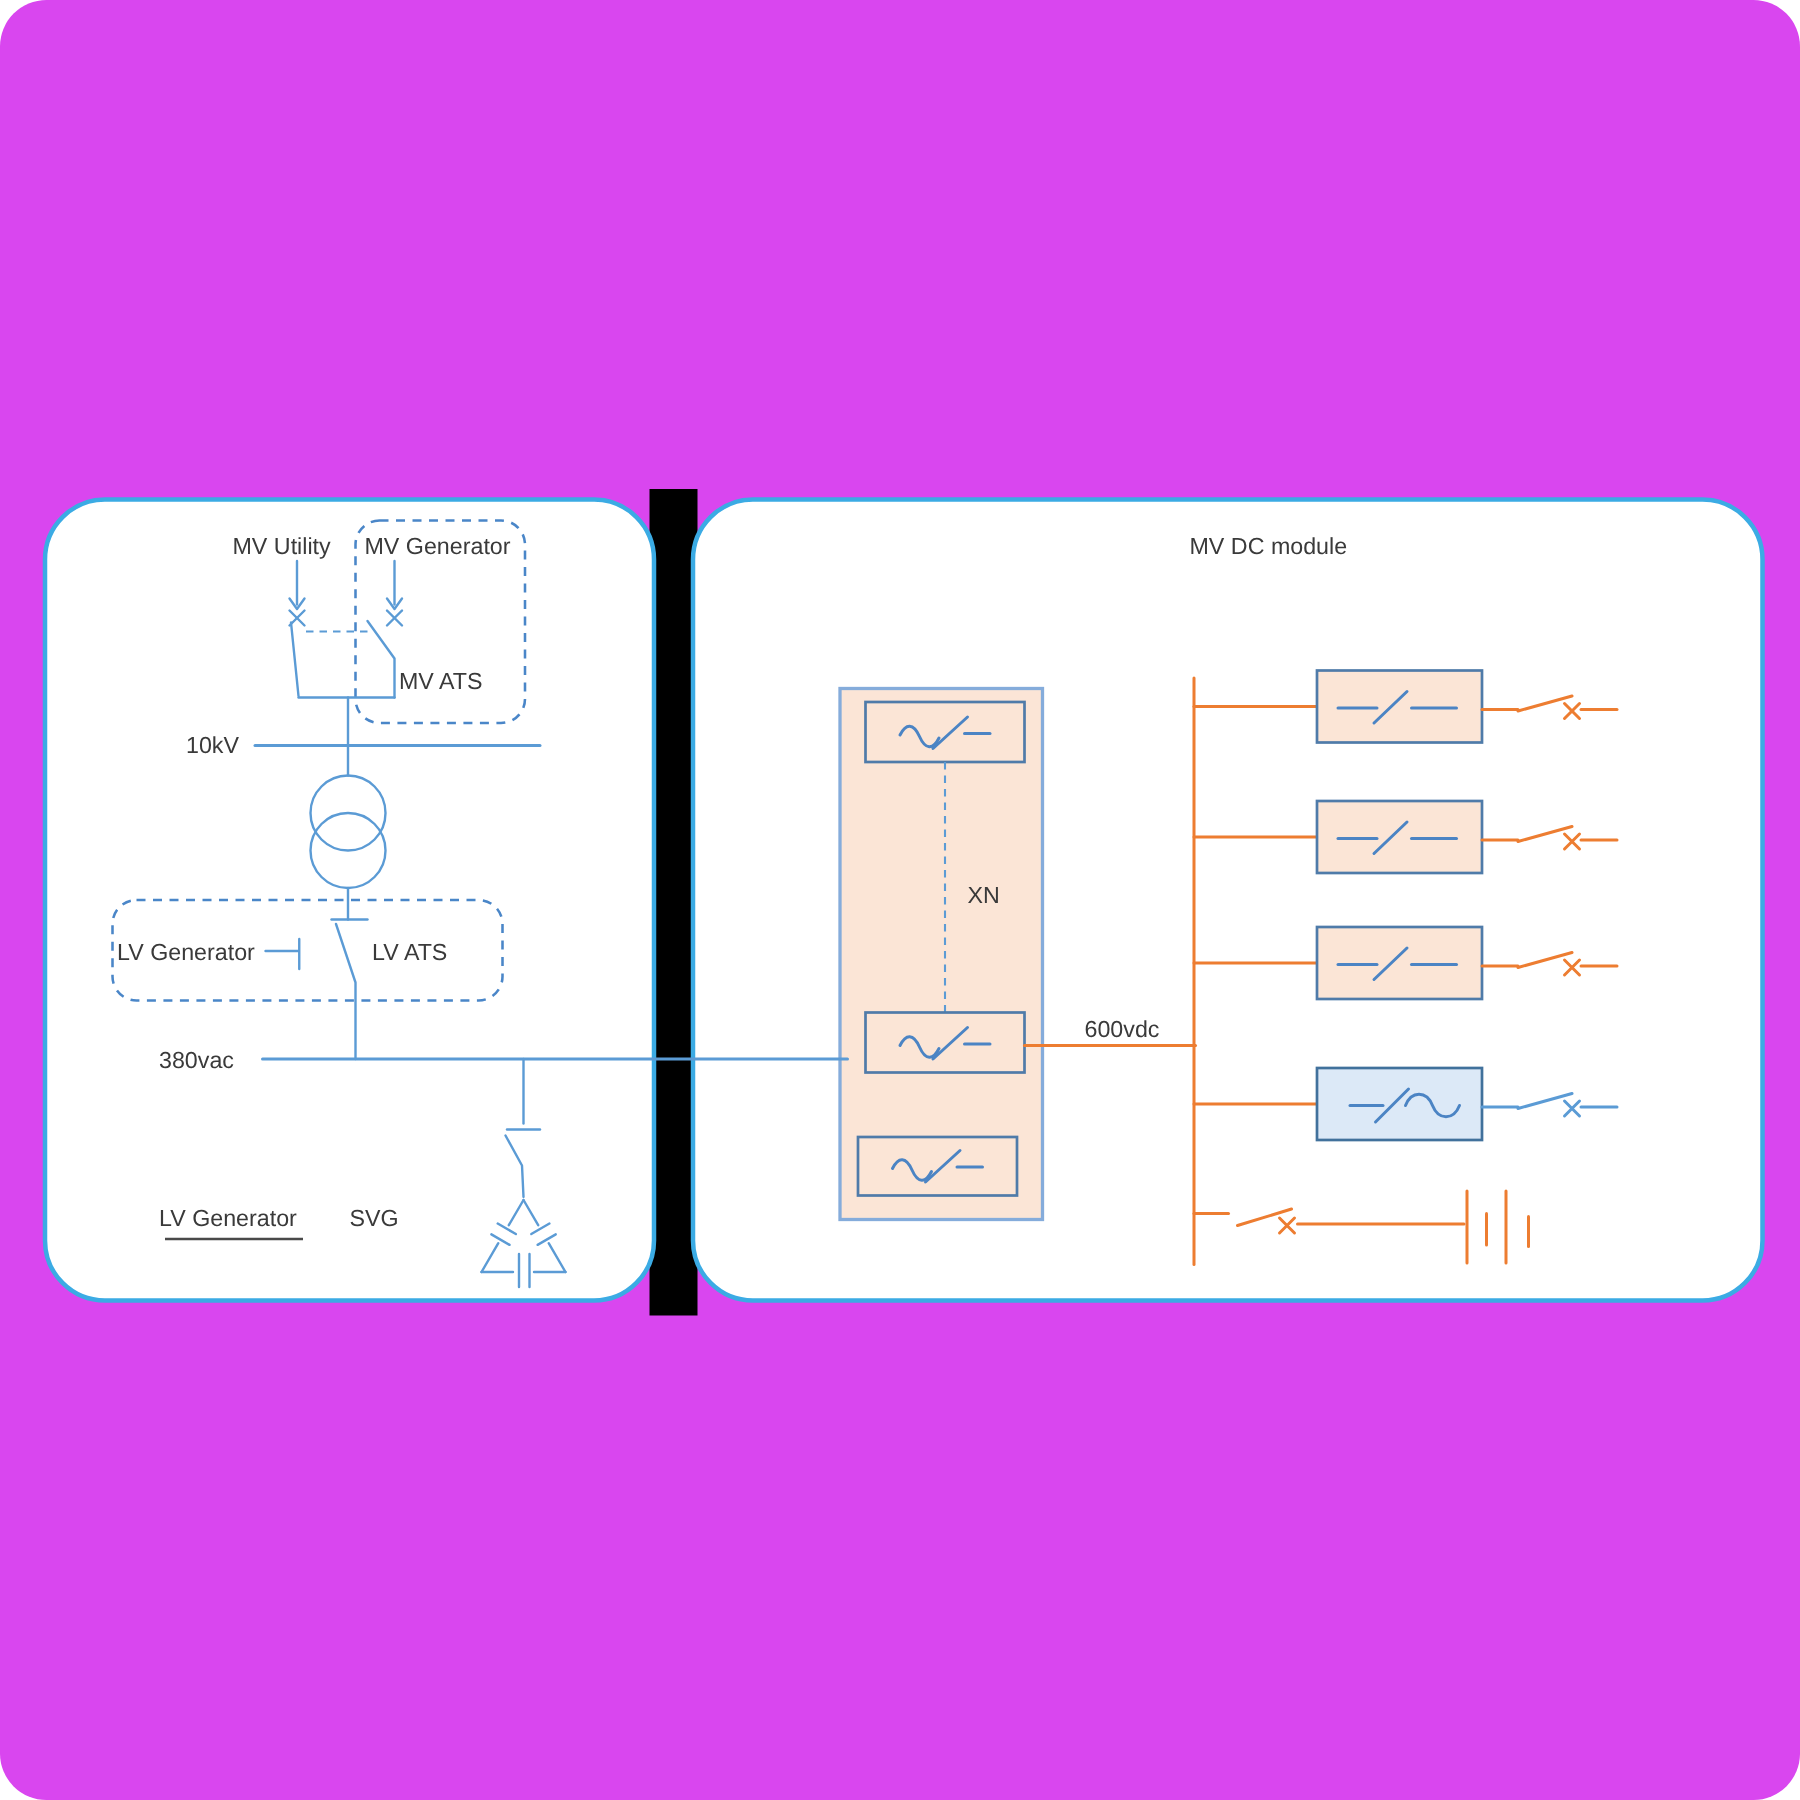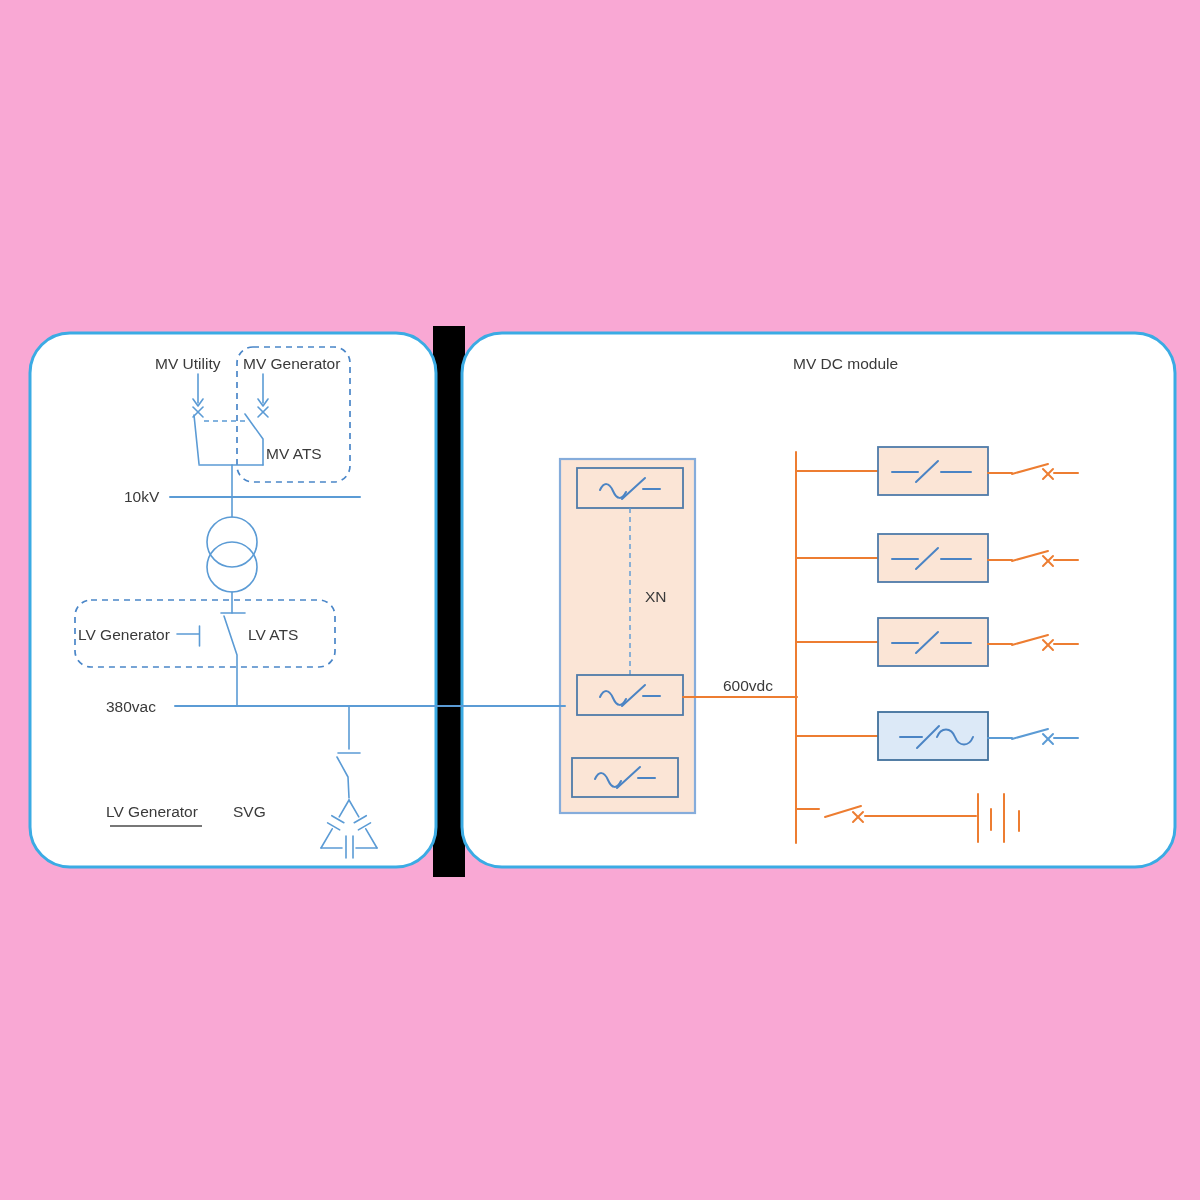--- a/index.html
+++ b/index.html
@@ -1,16 +1,16 @@
 <!DOCTYPE html>
 <html style="--panel-border: #3BABE4; --line-blue: #5B9BD5; --dash-blue: #4A86C8; --line-orange: #ED7D31; --fill-orange: #FBE5D6; --fill-blue: #DCE9F7; --module-border: #85ACDB; --box-border: #4F7BA9; --box-border-dark: #41719C; --symbol-blue: #4B84C4; --text: #3A3A3A; --underline: #4A4A4A; --gap-black: #000000;"><head>
 <meta charset="utf-8">
 <style>
   html,body{margin:0;padding:0;background:#ffffff;}
-  .stage{position:relative;width:1200px;height:1200px;background:#f9a8d4;overflow:hidden;}
+  .stage{position:relative;width:1200px;height:1200px;background:#d946ef;overflow:hidden;border-radius:31px;}
   svg{display:block;}
   .lbl{font-family:"Liberation Sans",sans-serif;font-size:15.5px;fill:var(--text);}
   .panel{fill:#ffffff;stroke:var(--panel-border);stroke-width:3;}
   .gapband{fill:var(--gap-black);}
   .bl{stroke:var(--line-blue);stroke-width:1.6;fill:none;stroke-linecap:round;stroke-linejoin:round;}
   .bl2{stroke:var(--line-blue);stroke-width:2;fill:none;stroke-linecap:round;}
   .dashlink{stroke:var(--line-blue);stroke-width:1.4;fill:none;stroke-dasharray:5 4;}
   .dashbox{stroke:var(--dash-blue);stroke-width:1.7;fill:none;stroke-dasharray:6 5;}
   .ol{stroke:var(--line-orange);stroke-width:2;fill:none;stroke-linecap:round;stroke-linejoin:round;}
   .modbig{fill:var(--fill-orange);stroke:var(--module-border);stroke-width:2.2;}

